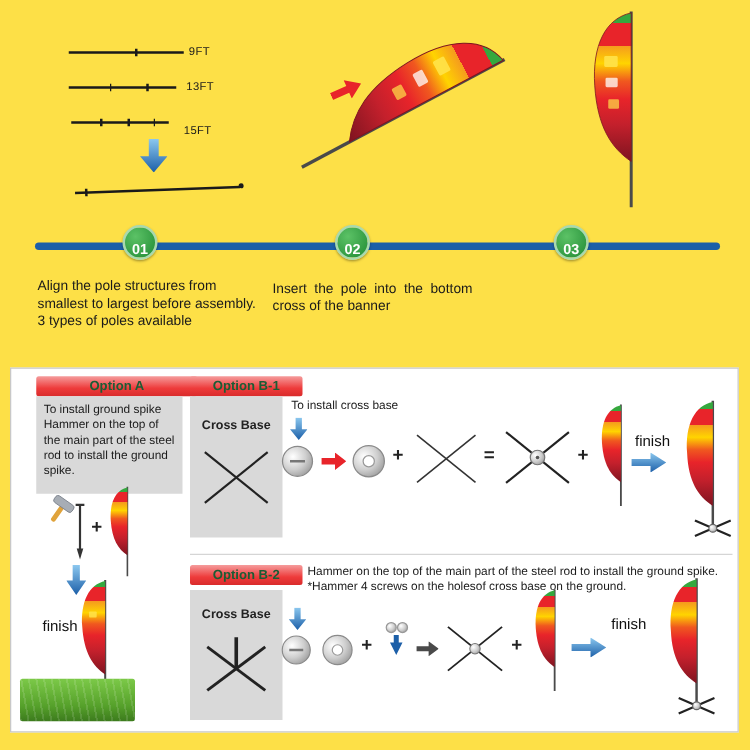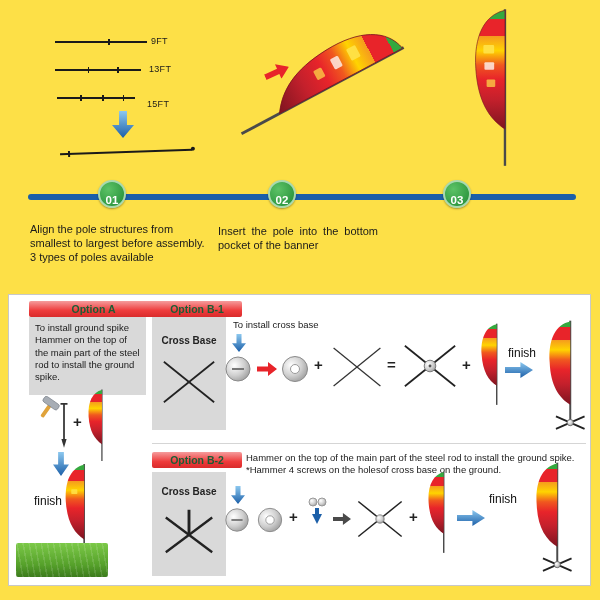--- a/index.html
+++ b/index.html
@@ -116,21 +116,21 @@
       <span>01</span>
     </div>
   <div class="step-circle" style="left:268px;top:180px">
       <span>02</span>
     </div>
   <div class="step-circle" style="left:443px;top:180px">
       <span>03</span>
     </div>
 
   <div class="step-text" style="left:30px;top:222px;width:175px">Align the pole structures from smallest to largest before assembly. 3 types of poles available</div>
-  <div class="step-text just" style="left:218px;top:224px;width:160px">Insert the pole into the bottom pocket of the banner</div>
+  <div class="step-text just" style="left:218px;top:224px;width:160px">Insert the pole into the bottom cross of the banner</div>
 
   <div class="options-box" style="left:8px;top:294px;width:583px;height:292px"></div>
 
   <div class="opt-header" style="left:29px;top:301px;width:129px;height:16px">Option A</div>
   <div class="gray-panel small-text" style="left:29px;top:317px;width:117px;height:78px;padding:5px 6px">
     <div>To install ground spike</div>
     <div>Hammer on the top of the main part of the steel rod to install the ground spike.</div>
   </div>
 
   <svg class="abs" style="left:34px;top:396px" width="26" height="26" viewBox="0 0 30 30">

